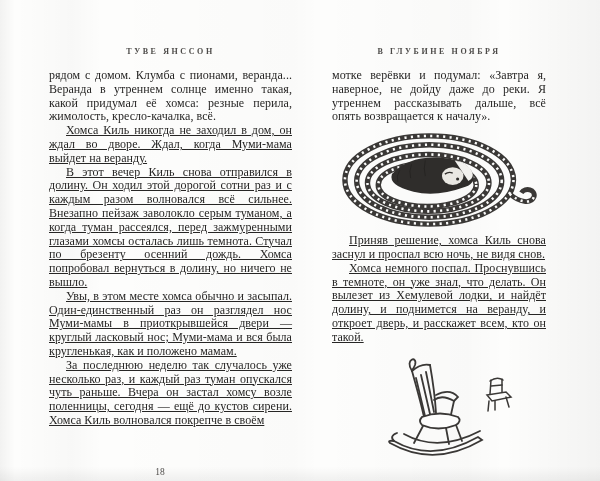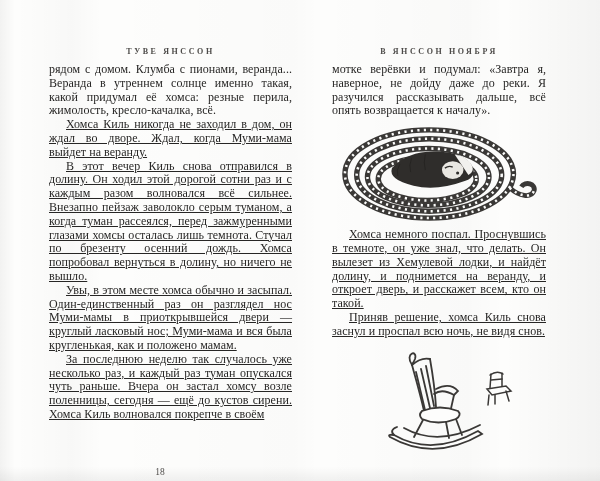--- a/index.html
+++ b/index.html
@@ -23,21 +23,21 @@
   }
   .page-col { position: absolute; top: 47px; }
   .page-col.left  { left: 49px;  width: 243px; }
   .page-col.right { left: 332px; width: 214px; }
   .running-head {
     text-align: center;
     font-size: 8px;
     letter-spacing: 2.6px;
     font-weight: 600;
     color: #4c4a48;
-    margin-bottom: 7px;
+    margin-bottom: 13px;
     white-space: nowrap;
   }
   .body-text p {
     margin: 0;
     font-size: 12px;
     line-height: 13.8px;
     text-align: justify;
     color: #272625;
     letter-spacing: 0.05px;
   }
@@ -67,23 +67,23 @@
       <p class="indent">Хомса Киль никогда не заходил в дом, он ждал во дворе. Ждал, когда Муми-мама выйдет на веранду.</p>
       <p class="indent">В этот вечер Киль снова отправился в долину. Он ходил этой дорогой сотни раз и с каждым разом волновался всё сильнее. Внезапно пейзаж заволокло серым туманом, а когда туман рассеялся, перед зажмуренными глазами хомсы осталась лишь темнота. Стучал по брезенту осенний дождь. Хомса попробовал вернуться в долину, но ничего не вышло.</p>
       <p class="indent">Увы, в этом месте хомса обычно и засыпал. Один-единственный раз он разглядел нос Муми-мамы в приоткрывшейся двери — круглый ласковый нос; Муми-мама и вся была кругленькая, как и положено мамам.</p>
       <p class="indent">За последнюю неделю так случалось уже несколько раз, и каждый раз туман опускался чуть раньше. Вчера он застал хомсу возле поленницы, сегодня — ещё до кустов сирени. Хомса Киль волновался покрепче в своём</p>
     </div>
   </div>
 
   <div class="page-number">18</div>
 
   <div class="page-col right">
-    <div class="running-head">В ЯНССОН НОЯБРЯ</div>
+    <div class="running-head">В ГЛУБИНЕ НОЯБРЯ</div>
     <div class="body-text">
-      <p>мотке верёвки и подумал: «Завтра я, наверное, не дойду даже до реки. Я разучился рассказывать дальше, всё опять возвращается к началу».</p>
+      <p>мотке верёвки и подумал: «Завтра я, наверное, не дойду даже до реки. Я утреннем рассказывать дальше, всё опять возвращается к началу».</p>
     </div>
 
     <svg class="illu illu-rope" width="196" height="98" viewBox="0 0 200 100">
       <g stroke="#3a3836" stroke-width="5.5" fill="none">
         <ellipse cx="90" cy="50" rx="86" ry="45"></ellipse>
         <ellipse cx="90" cy="51" rx="74" ry="37"></ellipse>
         <ellipse cx="89" cy="53" rx="62" ry="29"></ellipse>
         <ellipse cx="88" cy="55" rx="50" ry="22"></ellipse>
       </g>
       <path d="M172 64 c10 9 22 11 25 3 c2 -7 -9 -10 -13 -4" stroke="#3a3836" stroke-width="5" fill="none"></path>
@@ -98,22 +98,22 @@
         <path d="M52 44 q16 -18 46 -17 q28 1 36 15 q5 10 -7 15 q-30 11 -53 5 q-26 -6 -22 -18 z" fill="#2f2d2b"></path>
         <path d="M116 30 q14 2 18 12 q2 6 -4 9" fill="#f2f1ee"></path>
         <ellipse cx="114" cy="46" rx="11" ry="9" fill="#e9e7e2"></ellipse>
         <path d="M106 44 q4 -3 8 -1" stroke="#2f2d2b" stroke-width="1.4" fill="none"></path>
         <circle cx="119" cy="49" r="1.6" fill="#2f2d2b"></circle>
         <path d="M60 40 q-4 6 -2 12 M72 34 q-3 7 -1 14 M86 30 q-2 8 0 16" stroke="#1f1d1b" stroke-width="1" fill="none" opacity="0.6"></path>
       </g>
     </svg>
 
     <div class="body-text">
+      <p class="indent">Приняв решение, хомса Киль снова заснул и проспал всю ночь, не видя снов.</p>
       <p class="indent">Хомса немного поспал. Проснувшись в темноте, он уже знал, что делать. Он вылезет из Хемулевой лодки, и найдёт долину, и поднимется на веранду, и откроет дверь, и расскажет всем, кто он такой.</p>
-      <p class="indent">Приняв решение, хомса Киль снова заснул и проспал всю ночь, не видя снов.</p>
     </div>
 
     <svg class="illu illu-chairs" width="200" height="102" viewBox="0 0 200 102">
       <g stroke="#3a3836" stroke-width="1.8" fill="none" stroke-linecap="round" transform="translate(52,2)">
         <path d="M22 14 c-8 -12 6 -16 3 -6 c-2 5 -3 4 -3 6"></path>
         <path d="M22 14 c5 18 9 32 12 46"></path>
         <path d="M40 8 c3 17 5 32 6 48"></path>
         <path d="M22 14 q9 -8 18 -6"></path>
         <path d="M26 21 l9 38"></path>
         <path d="M31 18 l9 39"></path>

